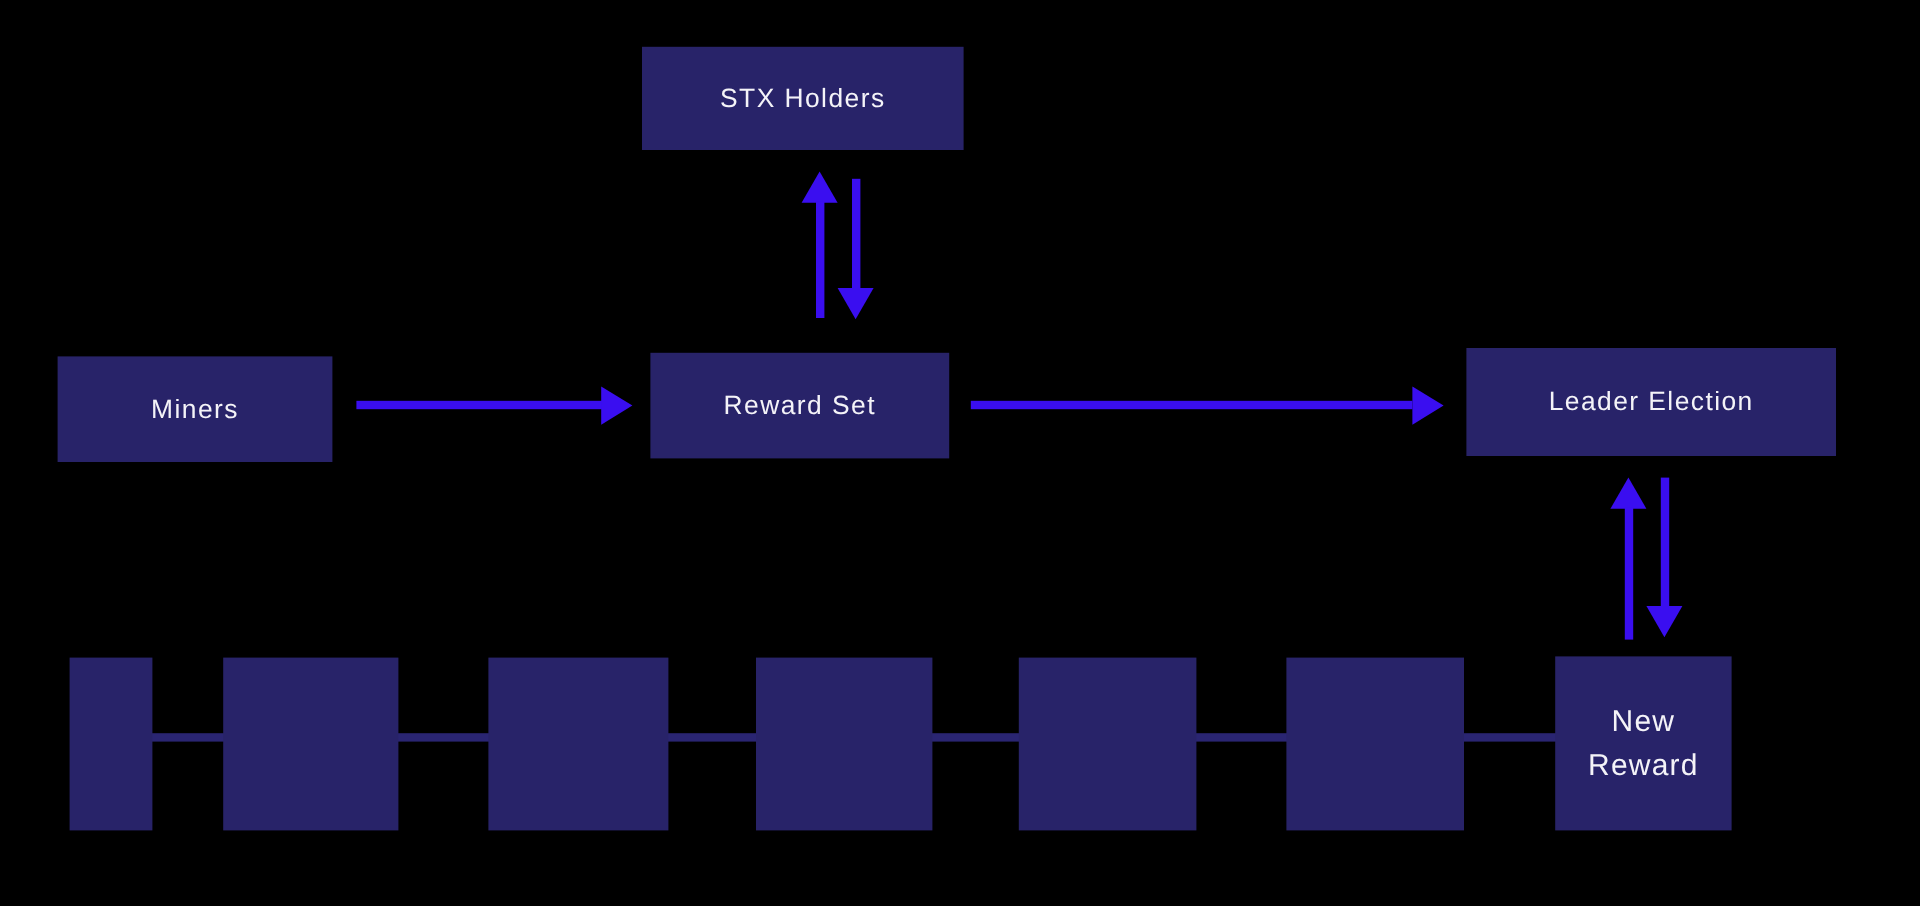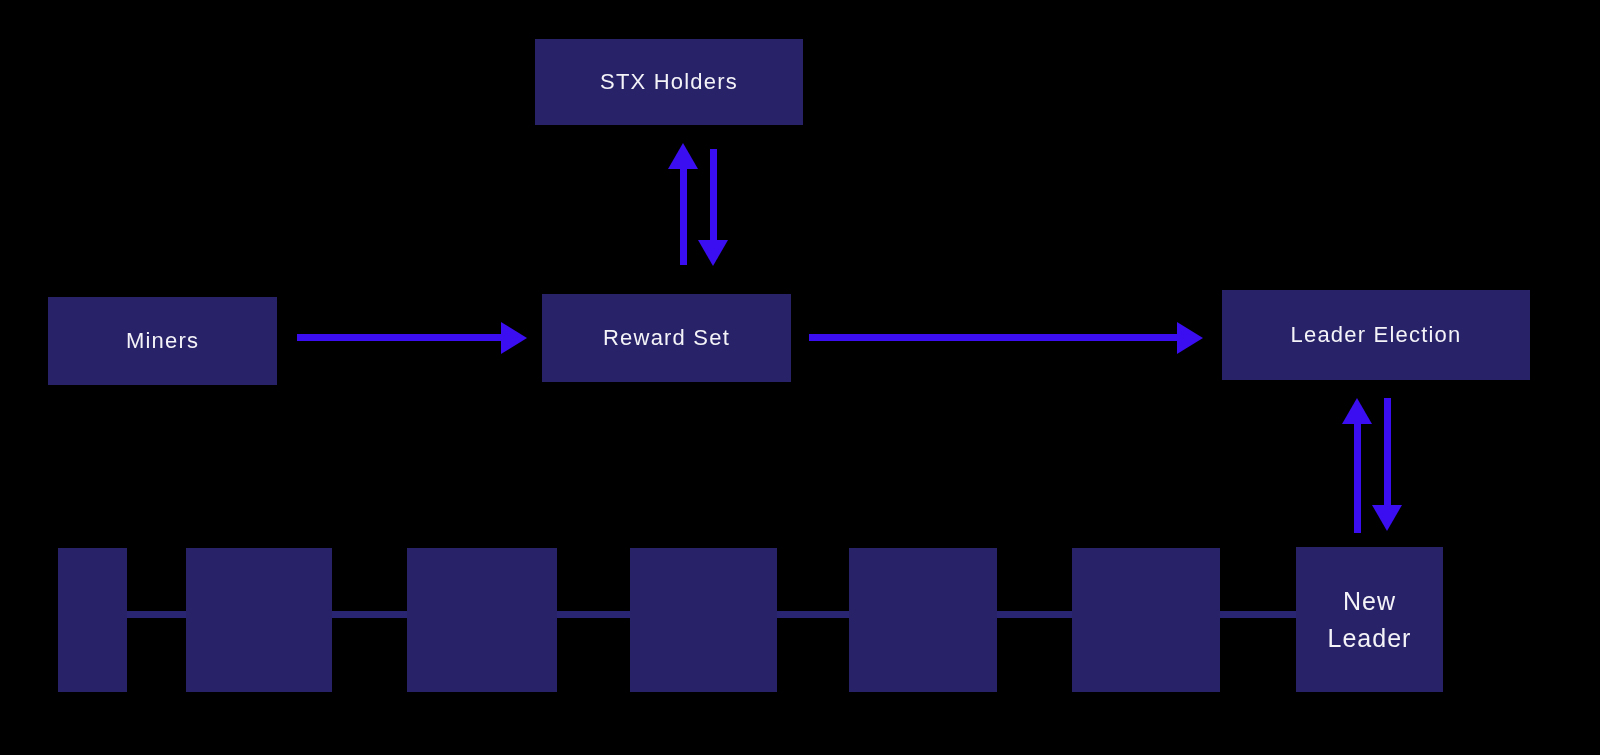--- a/index.html
+++ b/index.html
@@ -136,16 +136,16 @@
   </div>
 
   <div class="chain-line"></div>
   <div class="block" id="block-1"></div>
   <div class="block" id="block-2"></div>
   <div class="block" id="block-3"></div>
   <div class="block" id="block-4"></div>
   <div class="block" id="block-5"></div>
   <div class="block" id="block-6"></div>
   <div class="block block-new" id="block-new">
-    <span class="label">New Leader</span>
+    <span class="label">New Reward</span>
   </div>
 
 </div>
 
 </body></html>

